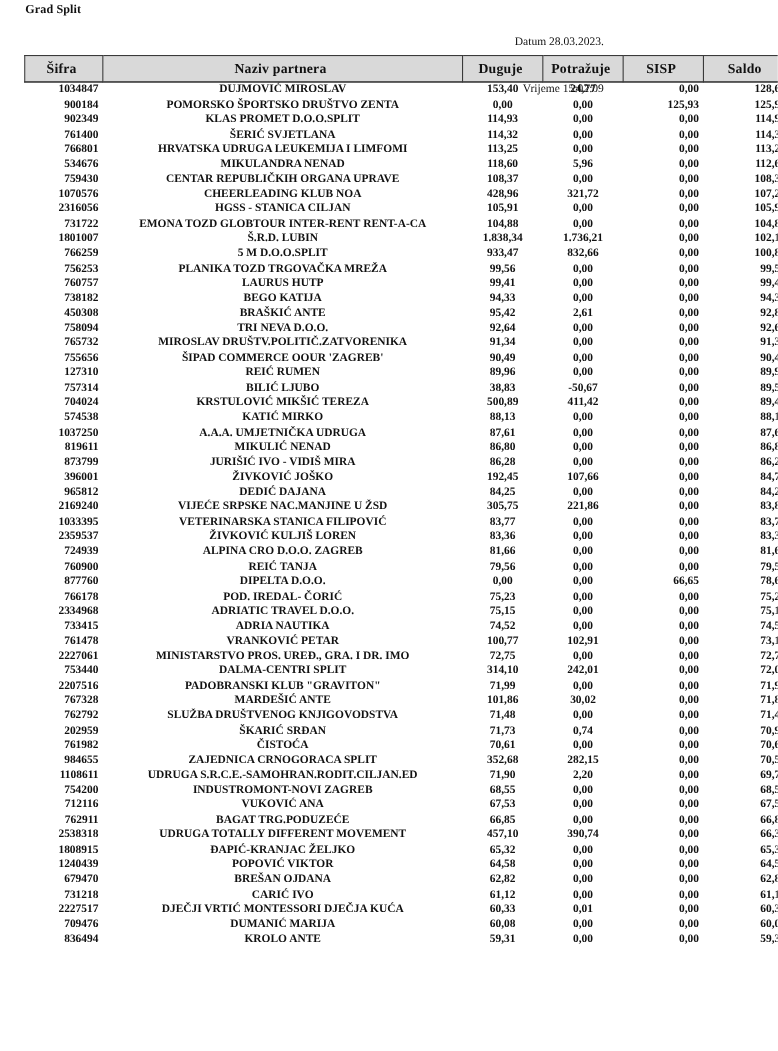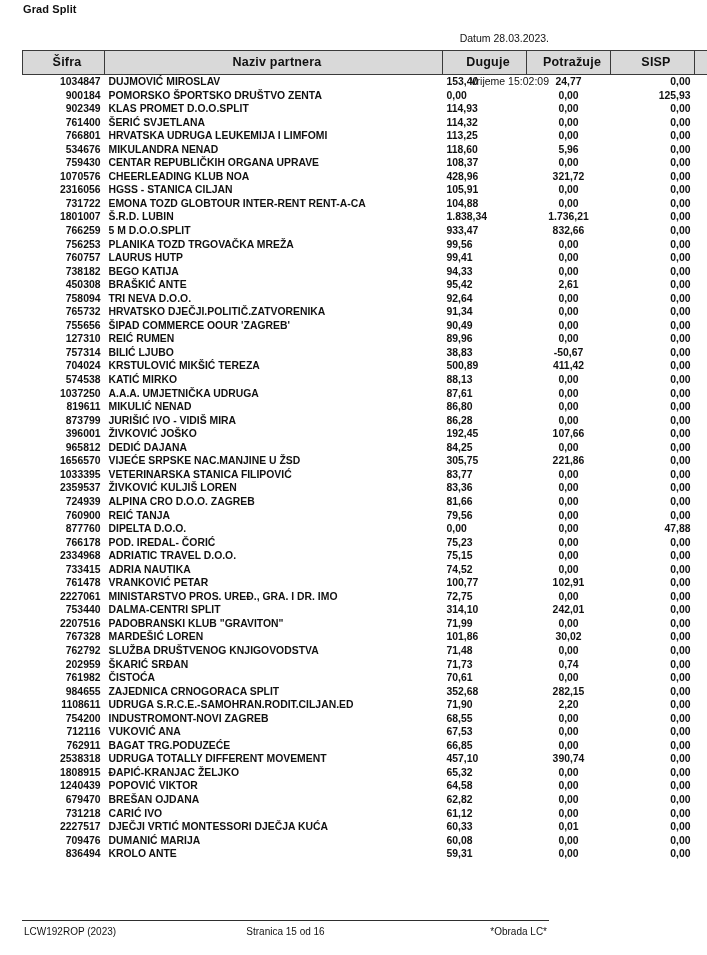--- a/index.html
+++ b/index.html
@@ -13,20 +13,21 @@
     font-family: "Liberation Sans", sans-serif;
     color: #111111;
     position: relative;
     overflow: hidden;
   }
   .page {
     position: relative;
     width: 568px;
     height: 955px;
     box-sizing: border-box;
+    font-family: Liberation Serif, serif;
   }
 
   
   .doc-header {
     position: absolute;
     top: 0;
     left: 0;
     right: 0;
     height: 42px;
   }
@@ -62,39 +63,39 @@
   table.ledger {
     width: 666px;
     border-collapse: collapse;
     table-layout: fixed;
   }
   table.ledger thead th {
     background: #d9d9d9;
     border: 1.6px solid #3a3a3a;
     font-size: 12.5px;
     font-weight: bold;
-    padding: 2px 4px 3px 11px;
+    padding: 2px 4px 3px 0;
     height: 18px;
     text-align: center;
     white-space: nowrap;
     letter-spacing: 0.2px;
   }
   table.ledger tbody td {
     border: none;
     font-size: 10.4px;
     font-weight: bold;
     padding: 0 4px;
     height: 13.55px;
     line-height: 13.55px;
     white-space: nowrap;
     overflow: hidden;
   }
   .c-sifra   { width: 66px;  text-align: right; }
-  .c-naziv   { width: 322px; text-align: left; }
-  .c-duguje  { width: 68px;  text-align: left; }
+  .c-naziv   { width: 322px; text-align: center; }
+  .c-duguje  { width: 68px;  text-align: center; }
   .c-potraz  { width: 68px;  text-align: center; }
   .c-sisp    { width: 68px;  text-align: right; }
   .c-saldo   { width: 74px;  text-align: right; }
 
   tbody .c-sifra  { padding-left: 1px; }
   tbody .c-naziv  { padding-left: 10px; }
   tbody .c-duguje { padding-right: 9px; }
   tbody .c-potraz { padding-right: 9px; }
   tbody .c-sisp   { padding-right: 9px; }
   tbody .c-saldo  { padding-right: 1px; }
@@ -290,21 +291,21 @@
           <tr>
             <td class="c-sifra">758094</td>
             <td class="c-naziv">TRI NEVA D.O.O.</td>
             <td class="c-duguje">92,64</td>
             <td class="c-potraz">0,00</td>
             <td class="c-sisp">0,00</td>
             <td class="c-saldo">92,64</td>
           </tr>
           <tr>
             <td class="c-sifra">765732</td>
-            <td class="c-naziv">HRVATSKO DJEČJI.POLITIČ.ZATVORENIKA</td>
+            <td class="c-naziv">MIROSLAV DRUŠTV.POLITIČ.ZATVORENIKA</td>
             <td class="c-duguje">91,34</td>
             <td class="c-potraz">0,00</td>
             <td class="c-sisp">0,00</td>
             <td class="c-saldo">91,34</td>
           </tr>
           <tr>
             <td class="c-sifra">755656</td>
             <td class="c-naziv">ŠIPAD COMMERCE OOUR 'ZAGREB'</td>
             <td class="c-duguje">90,49</td>
             <td class="c-potraz">0,00</td>
@@ -377,21 +378,21 @@
           </tr>
           <tr>
             <td class="c-sifra">965812</td>
             <td class="c-naziv">DEDIĆ DAJANA</td>
             <td class="c-duguje">84,25</td>
             <td class="c-potraz">0,00</td>
             <td class="c-sisp">0,00</td>
             <td class="c-saldo">84,25</td>
           </tr>
           <tr>
-            <td class="c-sifra">1656570</td>
+            <td class="c-sifra">2169240</td>
             <td class="c-naziv">VIJEĆE SRPSKE NAC.MANJINE U ŽSD</td>
             <td class="c-duguje">305,75</td>
             <td class="c-potraz">221,86</td>
             <td class="c-sisp">0,00</td>
             <td class="c-saldo">83,89</td>
           </tr>
           <tr>
             <td class="c-sifra">1033395</td>
             <td class="c-naziv">VETERINARSKA STANICA FILIPOVIĆ</td>
             <td class="c-duguje">83,77</td>
@@ -421,21 +422,21 @@
             <td class="c-duguje">79,56</td>
             <td class="c-potraz">0,00</td>
             <td class="c-sisp">0,00</td>
             <td class="c-saldo">79,56</td>
           </tr>
           <tr>
             <td class="c-sifra">877760</td>
             <td class="c-naziv">DIPELTA D.O.O.</td>
             <td class="c-duguje">0,00</td>
             <td class="c-potraz">0,00</td>
-            <td class="c-sisp">47,88</td>
+            <td class="c-sisp">66,65</td>
             <td class="c-saldo">78,61</td>
           </tr>
           <tr>
             <td class="c-sifra">766178</td>
             <td class="c-naziv">POD. IREDAL- ČORIĆ</td>
             <td class="c-duguje">75,23</td>
             <td class="c-potraz">0,00</td>
             <td class="c-sisp">0,00</td>
             <td class="c-saldo">75,23</td>
           </tr>
@@ -482,21 +483,21 @@
           <tr>
             <td class="c-sifra">2207516</td>
             <td class="c-naziv">PADOBRANSKI KLUB "GRAVITON"</td>
             <td class="c-duguje">71,99</td>
             <td class="c-potraz">0,00</td>
             <td class="c-sisp">0,00</td>
             <td class="c-saldo">71,99</td>
           </tr>
           <tr>
             <td class="c-sifra">767328</td>
-            <td class="c-naziv">MARDEŠIĆ LOREN</td>
+            <td class="c-naziv">MARDEŠIĆ ANTE</td>
             <td class="c-duguje">101,86</td>
             <td class="c-potraz">30,02</td>
             <td class="c-sisp">0,00</td>
             <td class="c-saldo">71,84</td>
           </tr>
           <tr>
             <td class="c-sifra">762792</td>
             <td class="c-naziv">SLUŽBA DRUŠTVENOG KNJIGOVODSTVA</td>
             <td class="c-duguje">71,48</td>
             <td class="c-potraz">0,00</td>
@@ -620,19 +621,14 @@
             <td class="c-naziv">KROLO ANTE</td>
             <td class="c-duguje">59,31</td>
             <td class="c-potraz">0,00</td>
             <td class="c-sisp">0,00</td>
             <td class="c-saldo">59,31</td>
           </tr>
         </tbody>
     </table>
   </div>
 
-  <div class="doc-footer">
-    <div class="foot-left">LCW192ROP (2023)</div>
-    <div class="foot-center">Stranica 15 od 16</div>
-    <div class="foot-right">*Obrada LC*</div>
-  </div>
 
 </div>
 
 </body></html>

